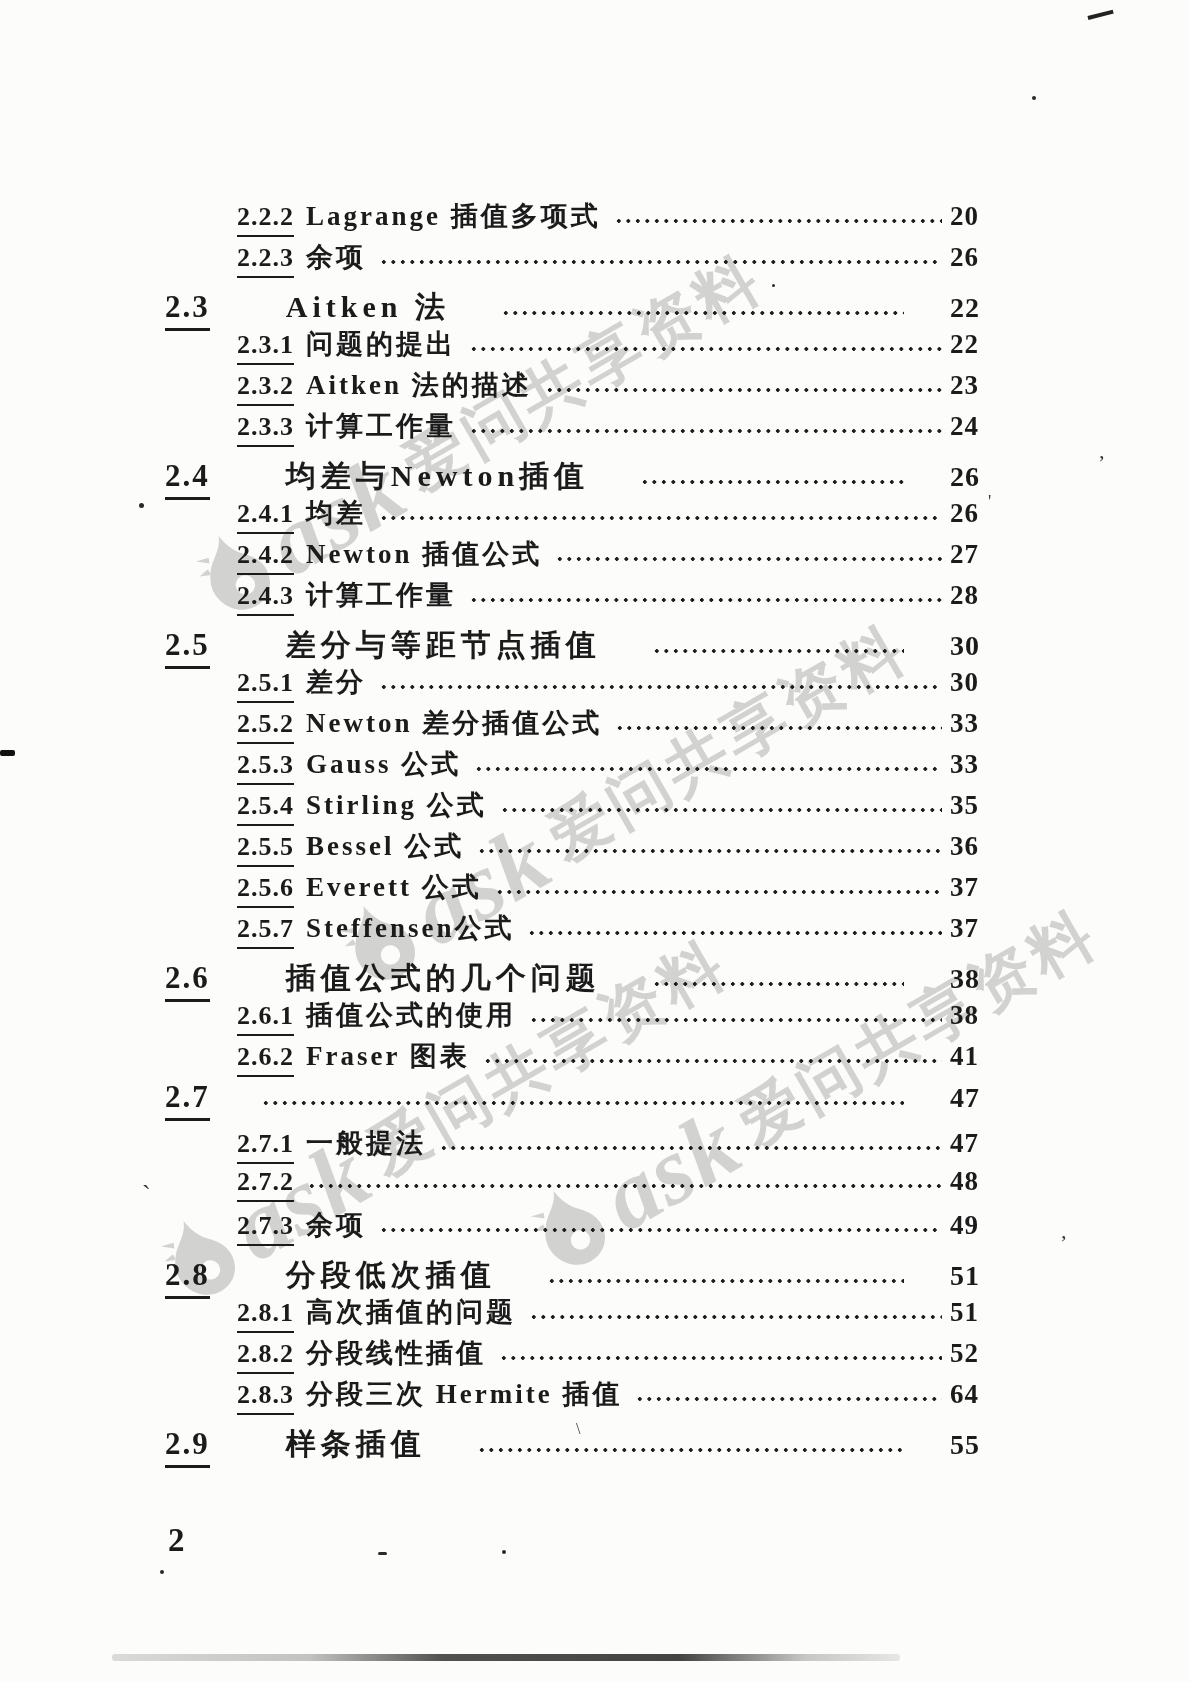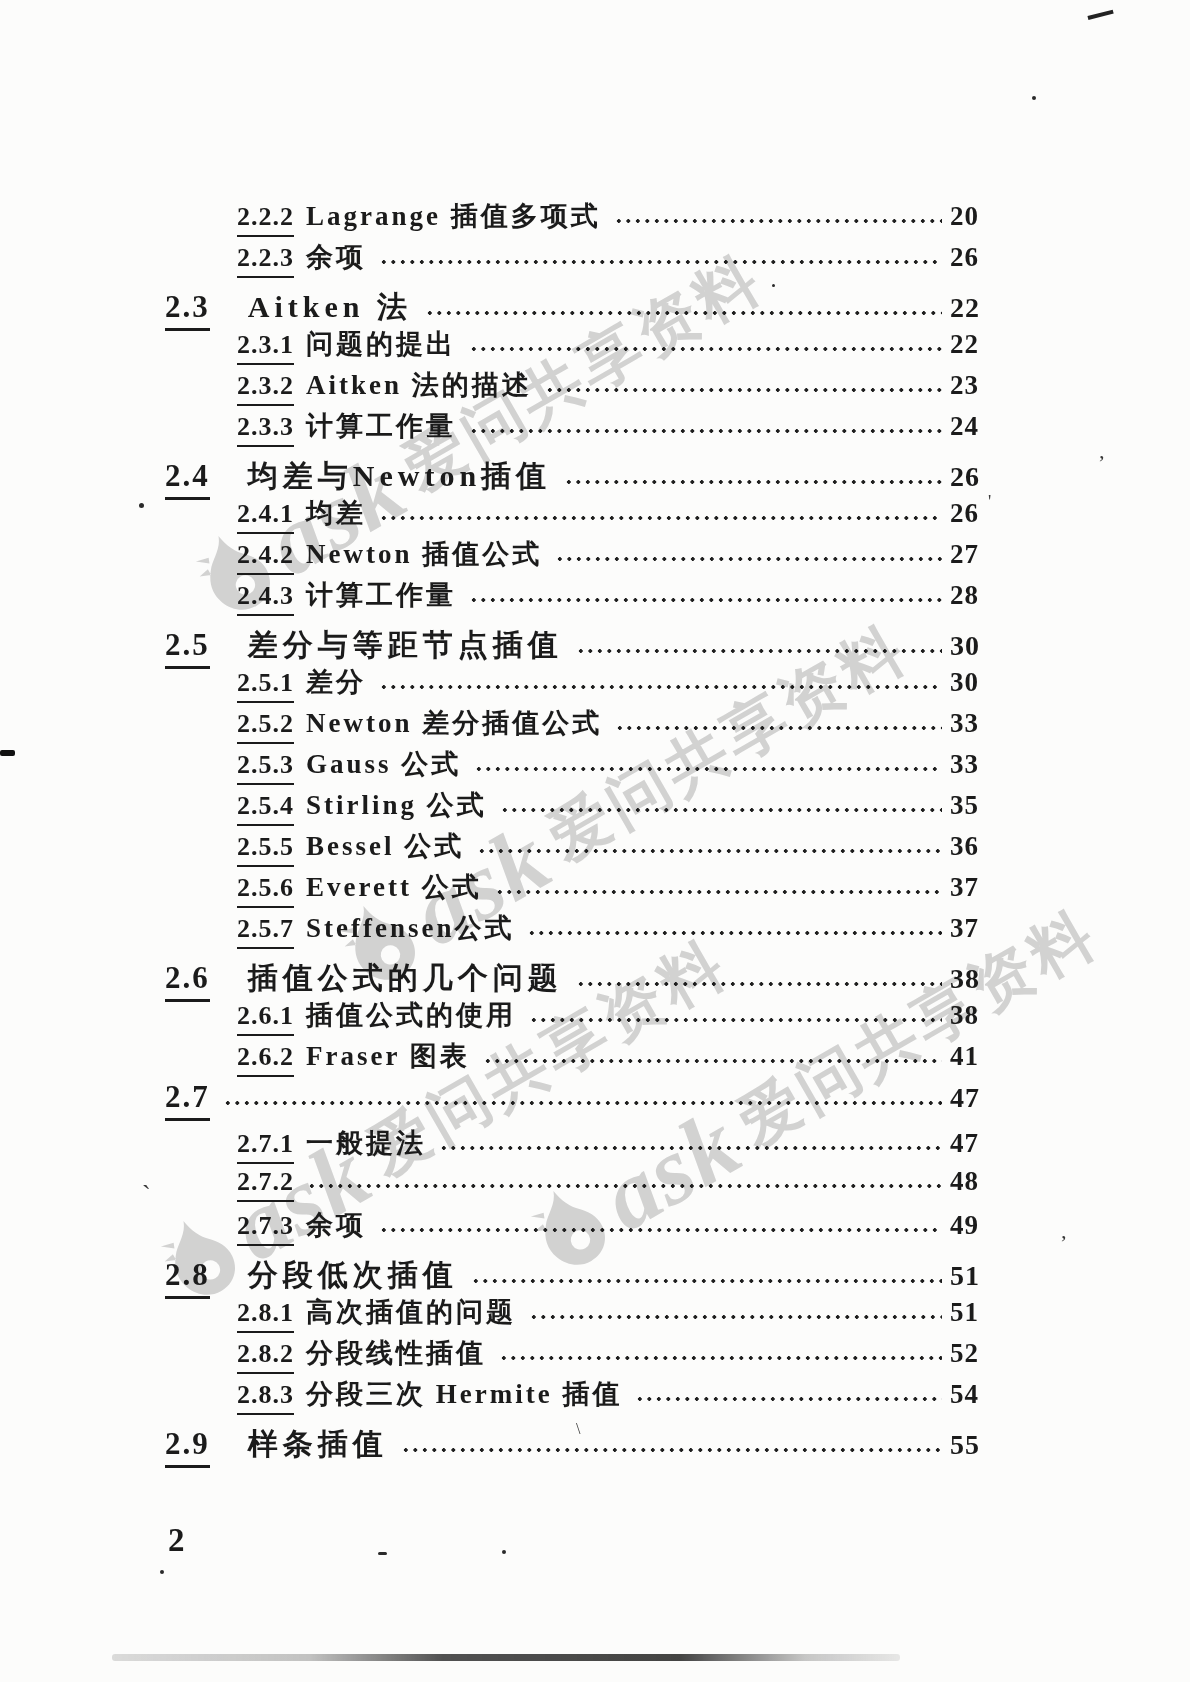--- a/index.html
+++ b/index.html
@@ -32,21 +32,21 @@
   .wm .cjk{
     font-weight:700;font-size:62px;line-height:1;letter-spacing:5px;
     font-family:"Liberation Sans","DejaVu Sans",sans-serif;
   }
   
   #toc{
     position:absolute;left:160px;top:198px;width:842px;z-index:2;
   }
   .row{display:flex;align-items:baseline;}
   .row.lvl2{height:41px;padding-left:77px;}
-  .row.lvl1{height:46px;padding-left:5px;}
+  .row.lvl1{height:46px;padding-left:5px;gap:38px;}
   .num{
     font-weight:700;
     border-bottom:2px solid #1b1b1b;
     padding-bottom:3px;
     flex:0 0 auto;
   }
   .lvl2 .num{font-size:26px;letter-spacing:1px;}
   .lvl1 .num{font-size:31px;letter-spacing:2px;border-bottom-width:3px;}
   .title{flex:0 0 auto;font-weight:700;white-space:nowrap;}
   .lvl2 .title{font-size:27px;margin-left:12px;letter-spacing:3px;}
@@ -315,21 +315,21 @@
       <div class="row lvl2">
         <span class="num">2.8.2</span>
         <span class="title">分段线性插值</span>
         <span class="leader"></span>
         <span class="pagenum">52</span>
       </div>
       <div class="row lvl2">
         <span class="num">2.8.3</span>
         <span class="title">分段三次 Hermite 插值</span>
         <span class="leader"></span>
-        <span class="pagenum">54</span>
+        <span class="pagenum">64</span>
       </div>
       <div class="row lvl1">
         <span class="num">2.9</span>
         <span class="title">样条插值</span>
         <span class="leader"></span>
         <span class="pagenum">55</span>
       </div>
     </div>
 
   <div id="footer-num">2</div>

